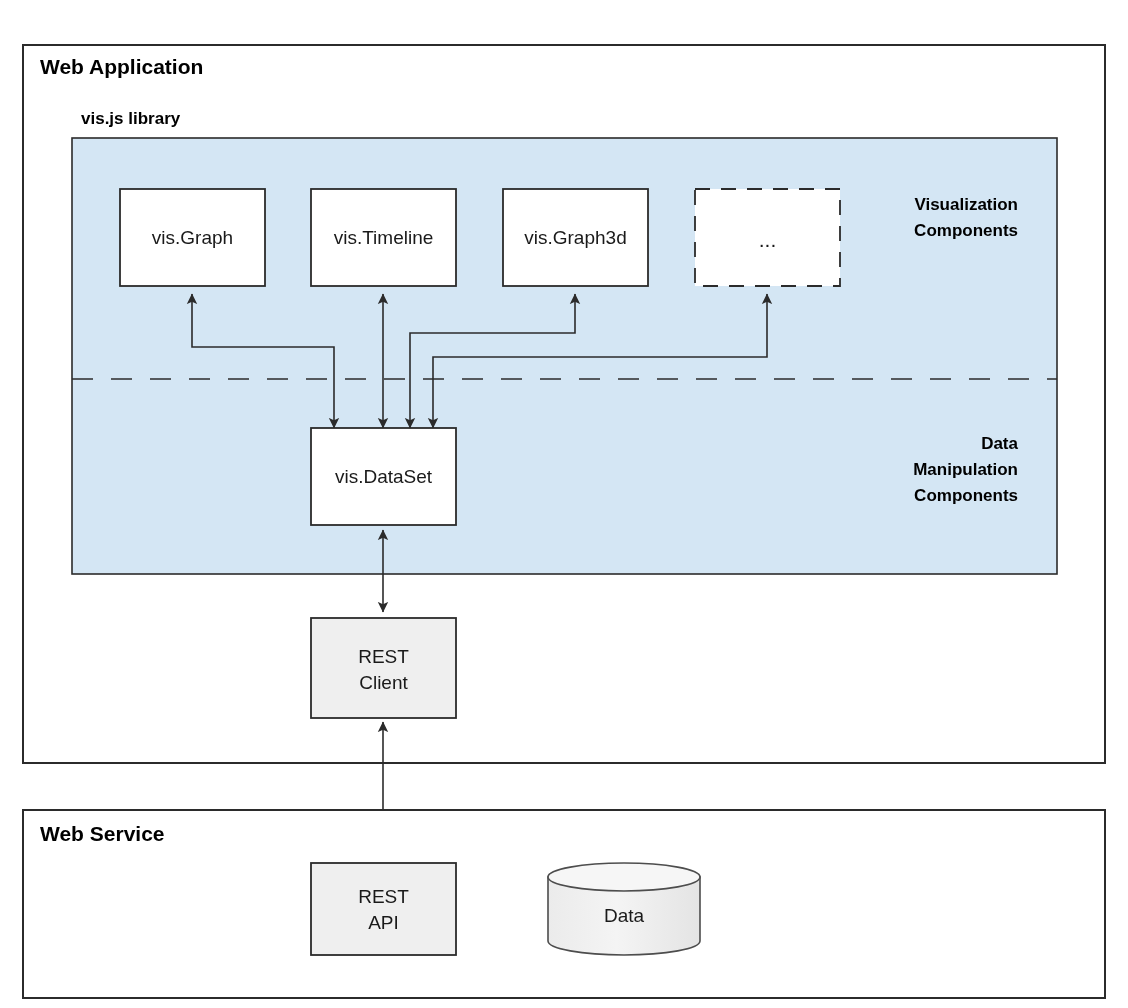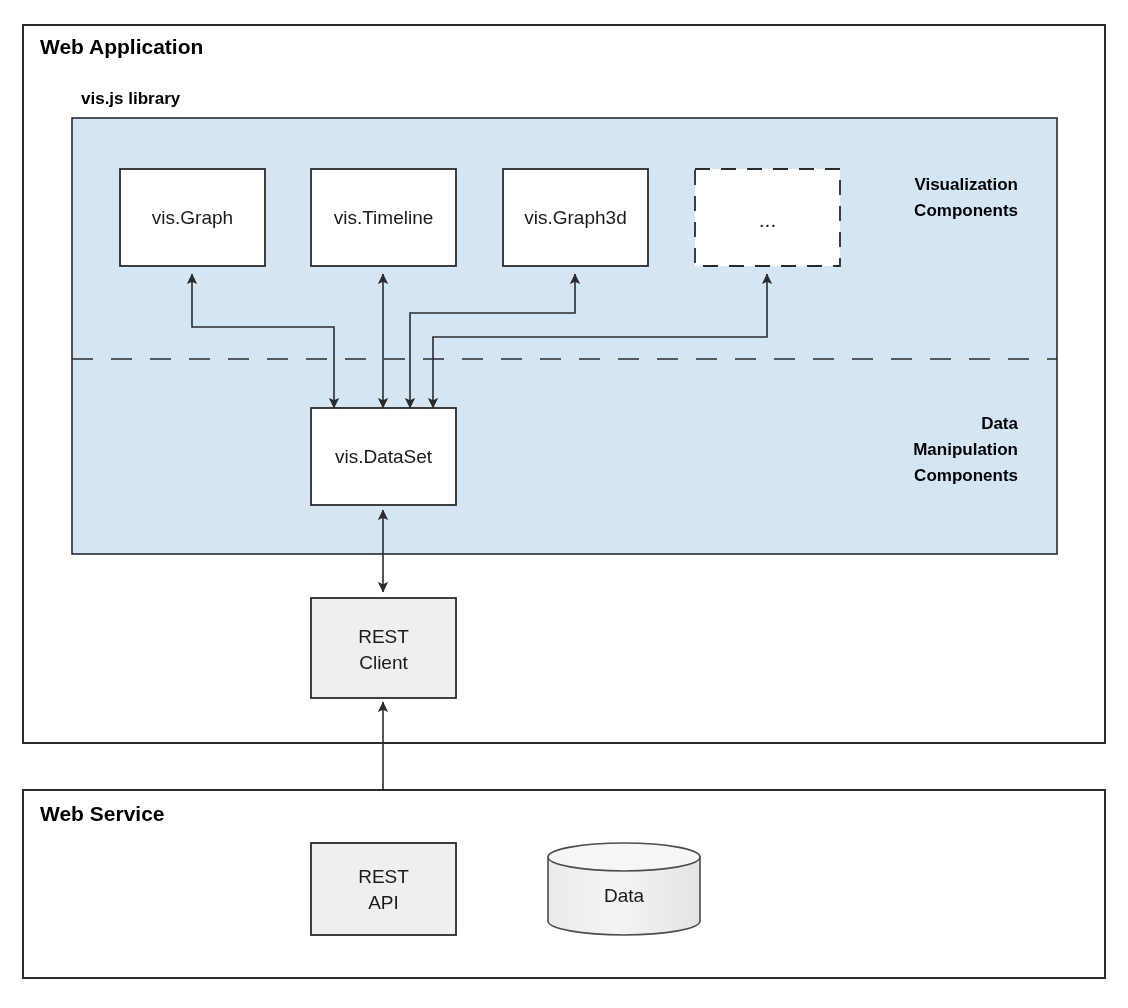--- a/index.html
+++ b/index.html
@@ -10,20 +10,21 @@
   body {
     width: 1128px;
     height: 1008px;
     font-family: "Liberation Sans", sans-serif;
     overflow: hidden;
   }
   #diagram-root {
     position: relative;
     width: 1128px;
     height: 728px;
+    margin-top: 20px;
   }
   svg.diagram {
     display: block;
     width: 1128px;
     height: 1008px;
   }
   .frame-rect {
     fill: #ffffff;
     stroke: #2b2b2b;
     stroke-width: 2;

